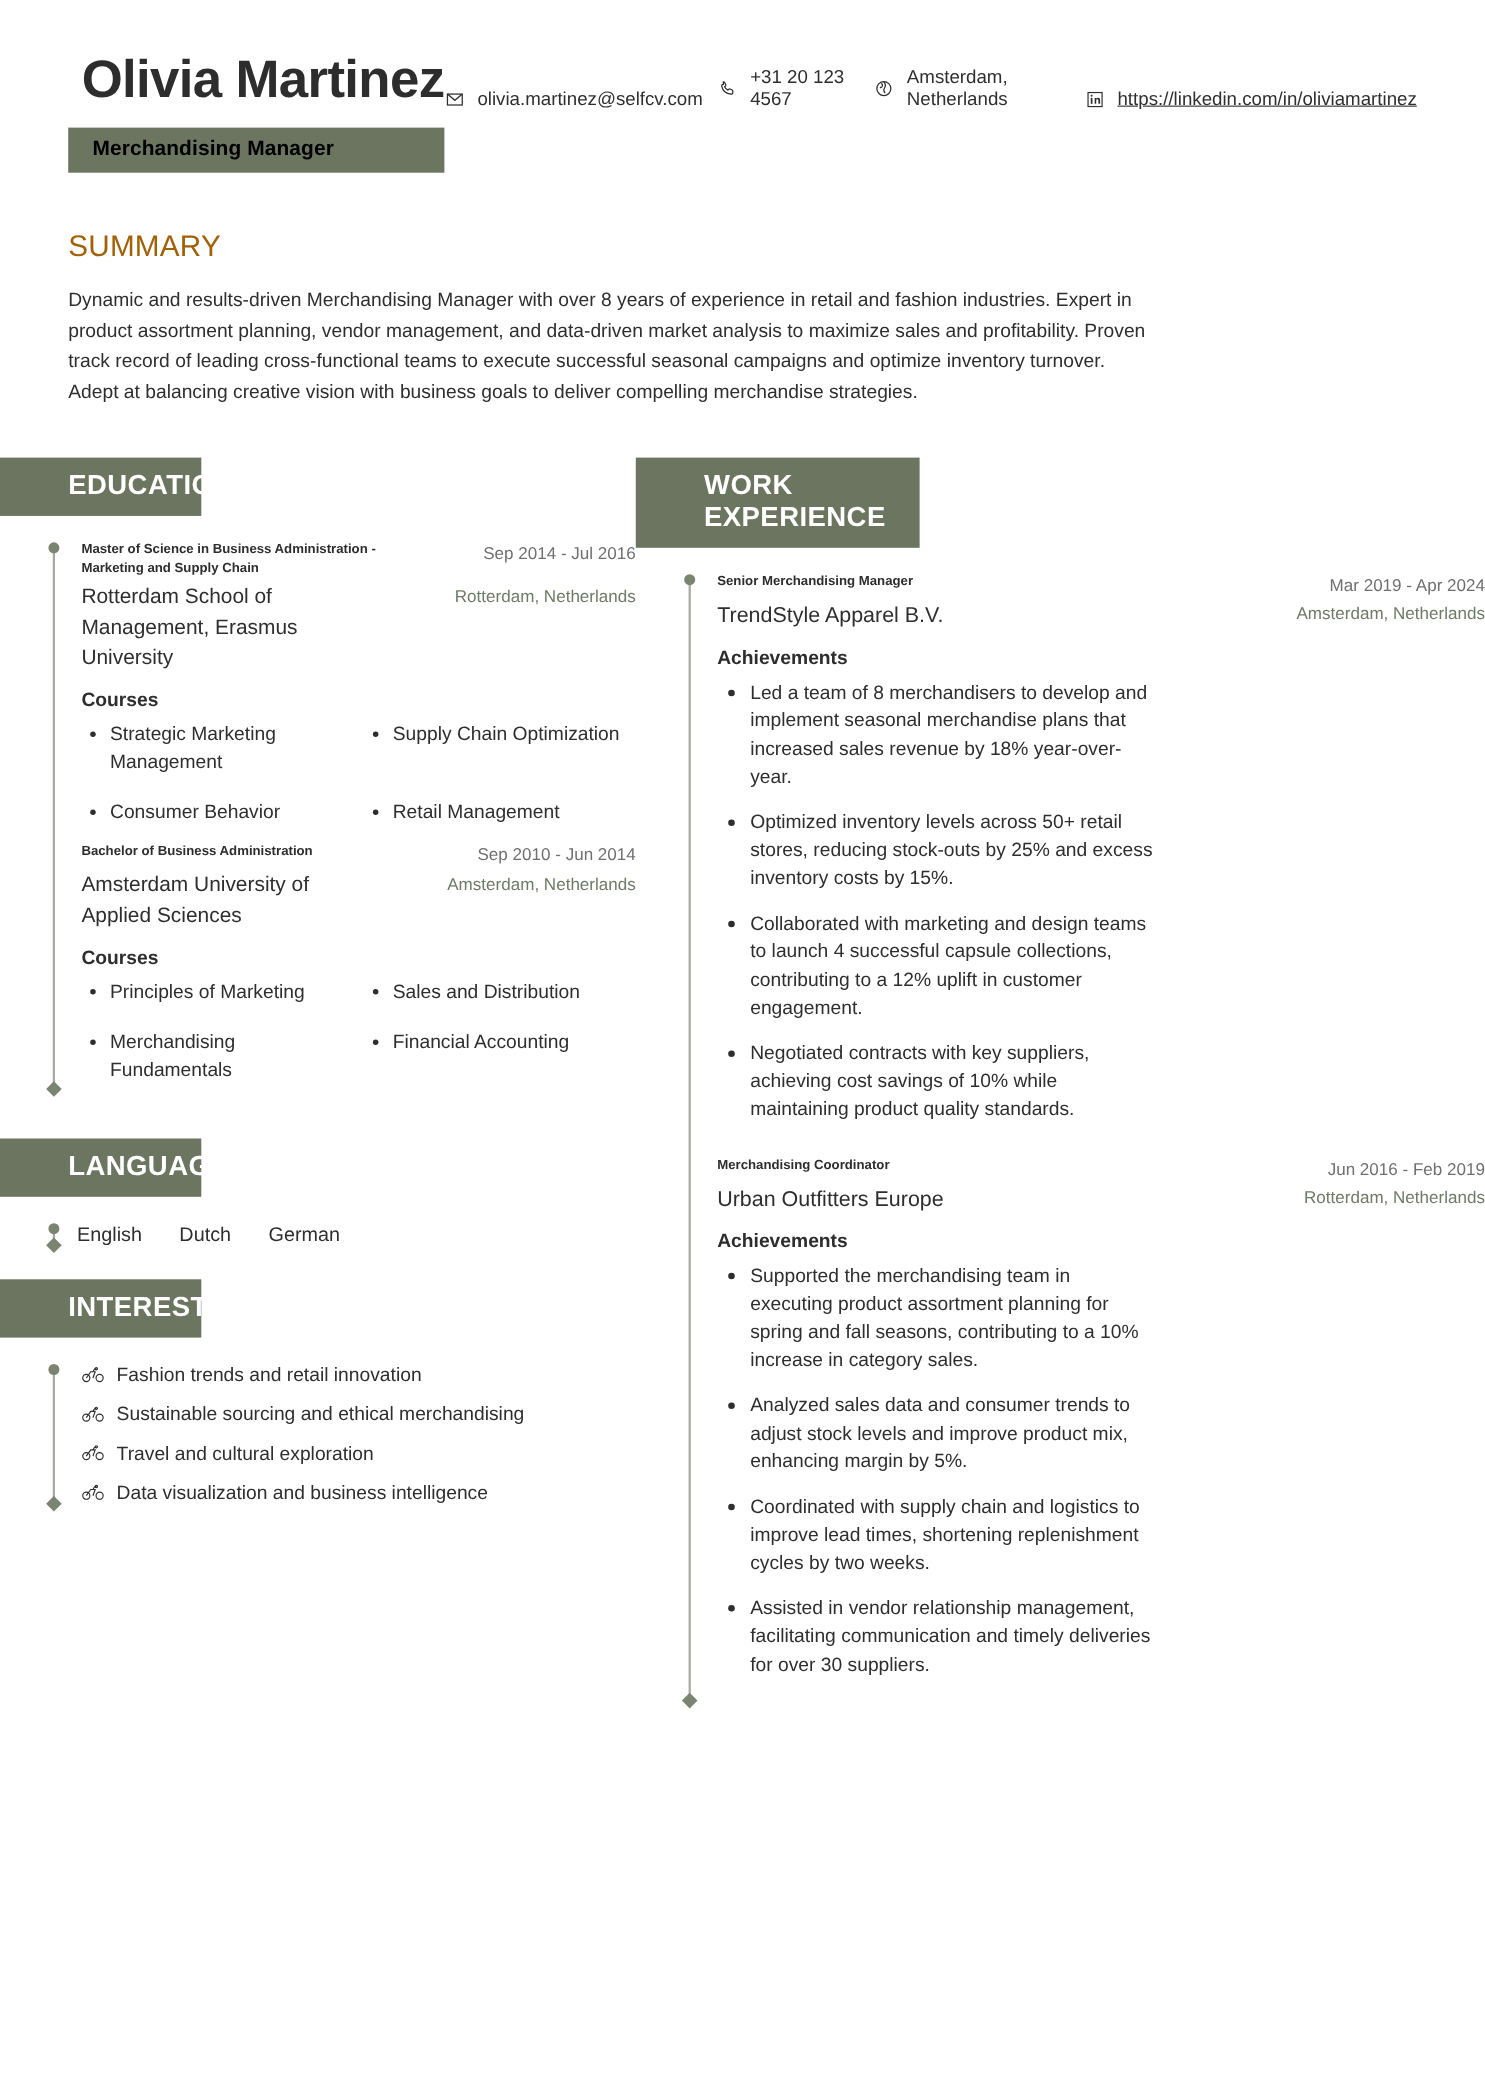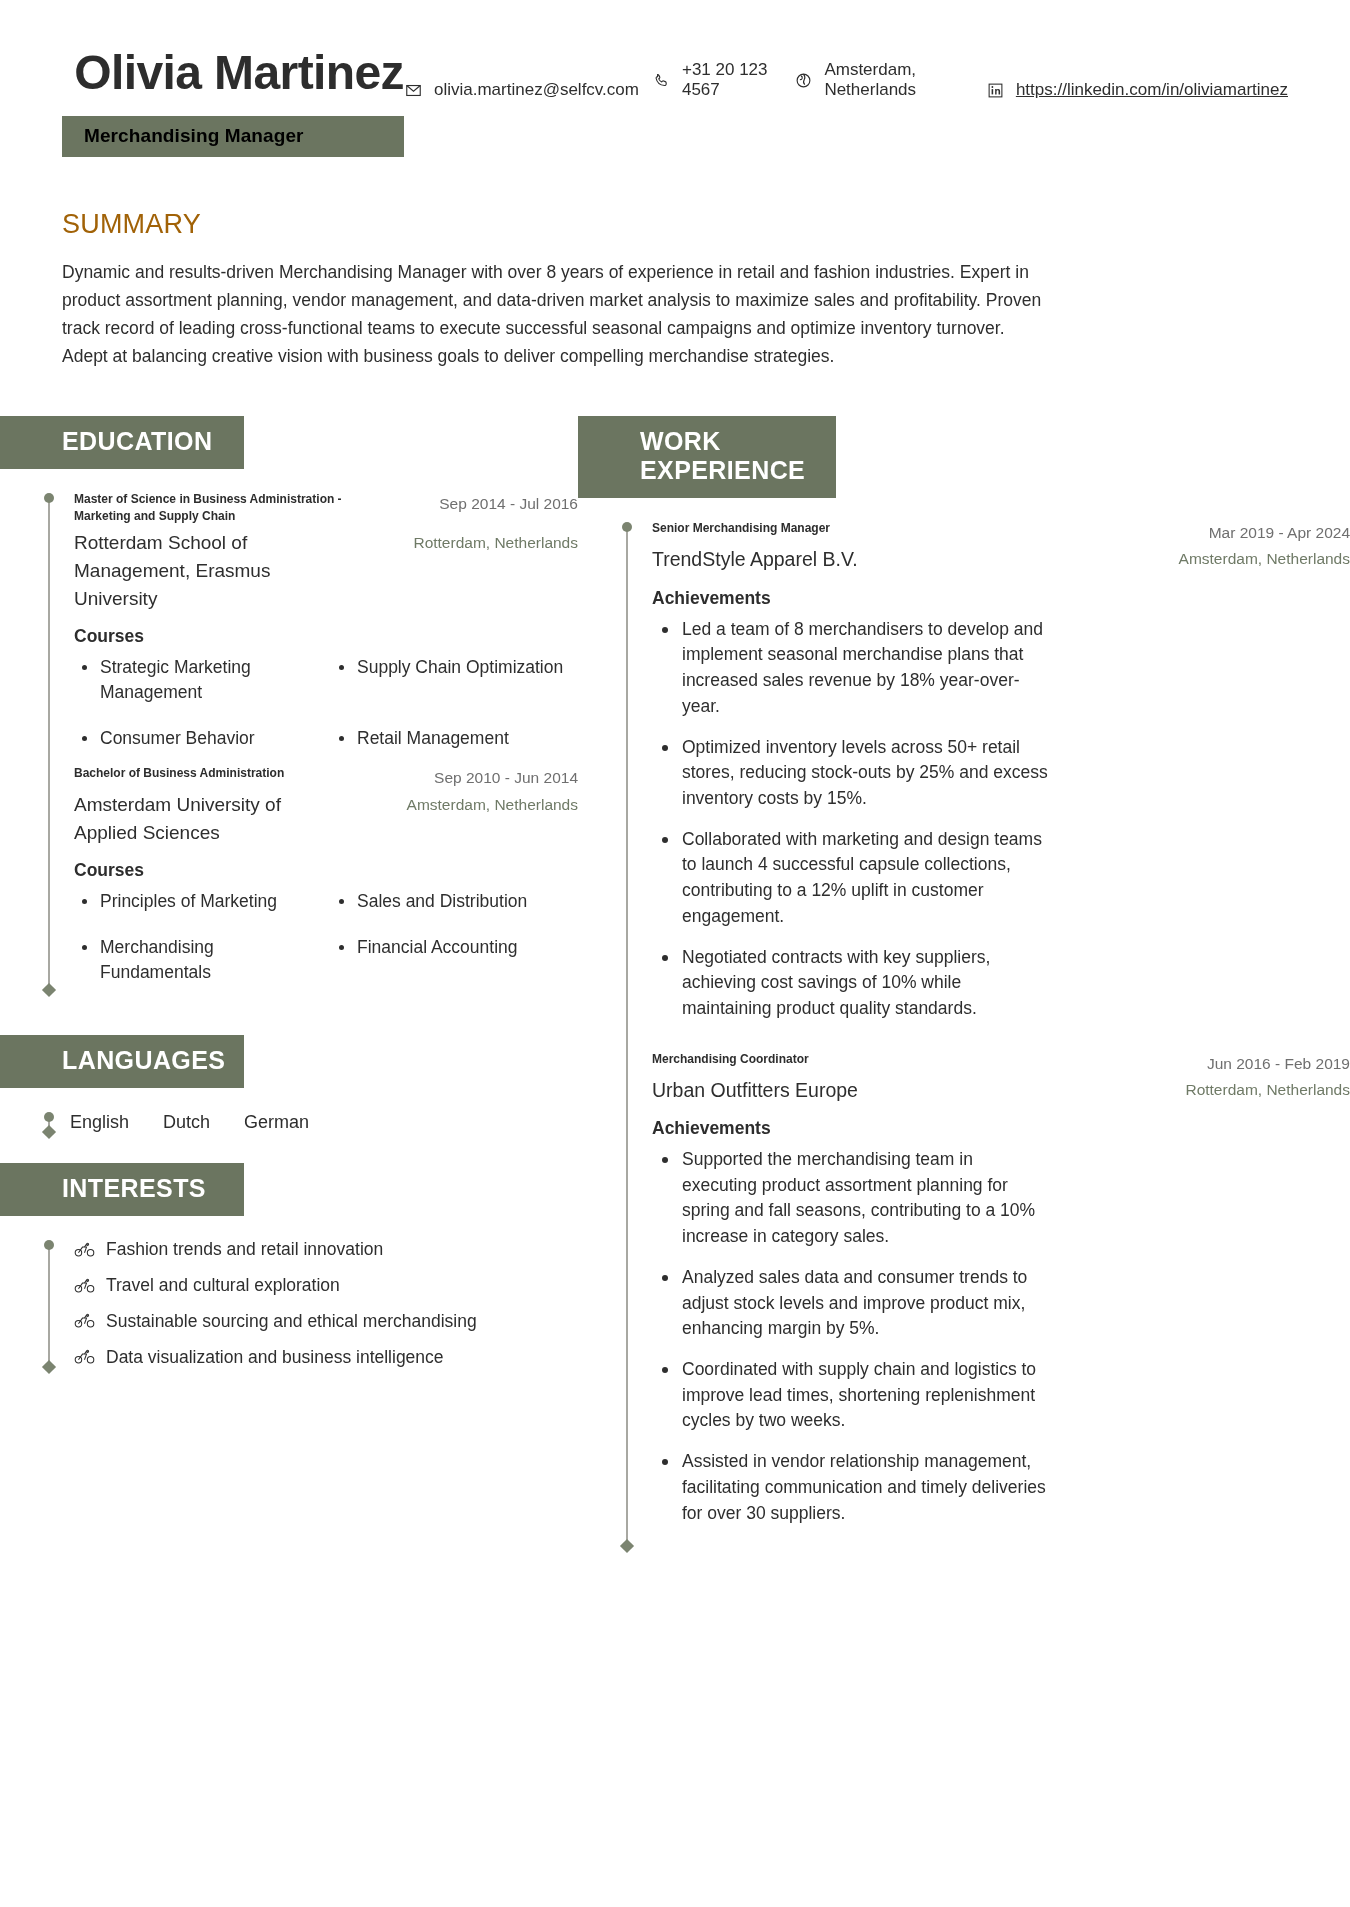--- a/index.html
+++ b/index.html
@@ -98,21 +98,21 @@
 
   .band {
     background: #6b7560;
     color: #fff;
     font-size: 25px;
     font-weight: 700;
     letter-spacing: 0.4px;
     padding: 11px 0 13px 0;
     display: block;
   }
-  .band-left  { margin-left: 0;   padding-left: 62px;  padding-right: 30px; width: 244px; }
+  .band-left  { margin-left: 0;   padding-left: 62px;  padding-right: 30px; width: 183px; }
   .band-right { margin-left: 0;   padding-left: 62px;  padding-right: 32px; width: 258px; }
 
   
   .tl {
     position: relative;
     padding-left: 26px;
     margin-left: 48px;
   }
   .col-right .tl { margin-left: 48px; }
   .tl-rail {
@@ -378,31 +378,31 @@
               <span>Fashion trends and retail innovation</span>
             </div>
             <div class="int-item">
               <span class="ico"><svg width="21" height="17" viewBox="0 0 26 20" fill="none" stroke="#2e2e2e" stroke-width="1.3">
                   <circle cx="5.5" cy="14" r="4"></circle>
                   <circle cx="20.5" cy="14" r="4"></circle>
                   <path d="M5.5 14l5-7h5l-2.5 7"></path>
                   <path d="M13 7l1.8-3h2.4"></path>
                   <circle cx="16.8" cy="3.6" r="1.3"></circle>
                 </svg></span>
-              <span>Travel and cultural exploration</span>
+              <span>Sustainable sourcing and ethical merchandising</span>
             </div>
             <div class="int-item">
               <span class="ico"><svg width="21" height="17" viewBox="0 0 26 20" fill="none" stroke="#2e2e2e" stroke-width="1.3">
                   <circle cx="5.5" cy="14" r="4"></circle>
                   <circle cx="20.5" cy="14" r="4"></circle>
                   <path d="M5.5 14l5-7h5l-2.5 7"></path>
                   <path d="M13 7l1.8-3h2.4"></path>
                   <circle cx="16.8" cy="3.6" r="1.3"></circle>
                 </svg></span>
-              <span>Sustainable sourcing and ethical merchandising</span>
+              <span>Travel and cultural exploration</span>
             </div>
             <div class="int-item">
               <span class="ico"><svg width="21" height="17" viewBox="0 0 26 20" fill="none" stroke="#2e2e2e" stroke-width="1.3">
                   <circle cx="5.5" cy="14" r="4"></circle>
                   <circle cx="20.5" cy="14" r="4"></circle>
                   <path d="M5.5 14l5-7h5l-2.5 7"></path>
                   <path d="M13 7l1.8-3h2.4"></path>
                   <circle cx="16.8" cy="3.6" r="1.3"></circle>
                 </svg></span>
               <span>Data visualization and business intelligence</span>

